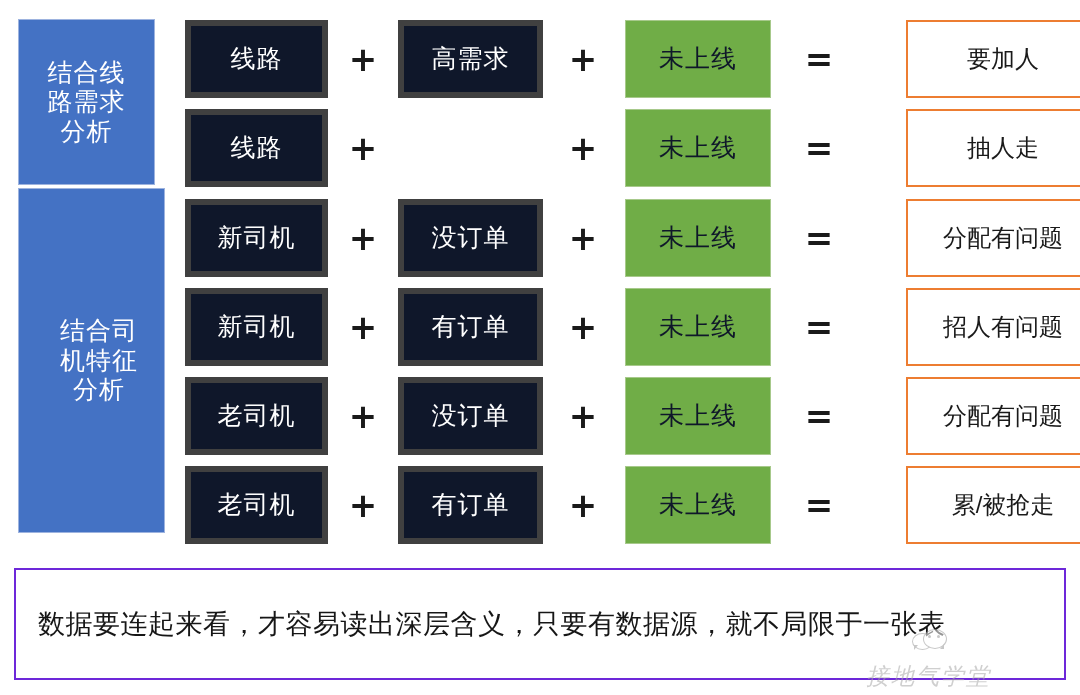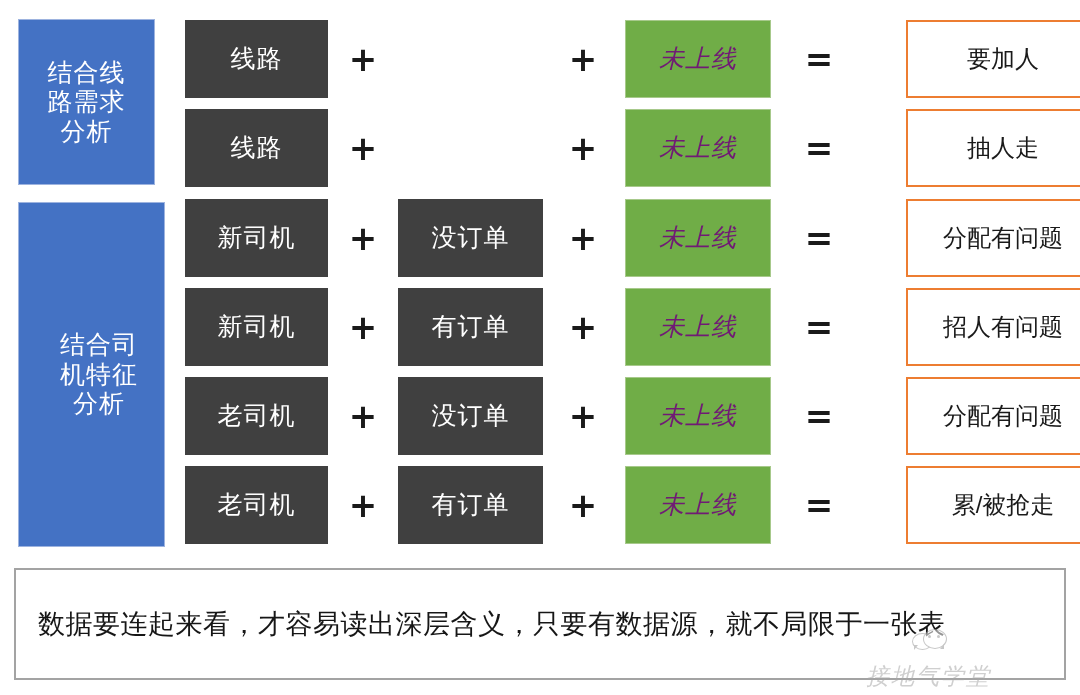--- a/index.html
+++ b/index.html
@@ -36,34 +36,33 @@
   .cat-box {
     background: #4472C4;
     border: 1px solid #9DB3DF;
     color: #ffffff;
     font-size: 25px;
     letter-spacing: 1px;
     white-space: pre-line;
   }
 
   .blue-box {
-    background: #404040;
-    border: 2px solid #404040;
+    background: #0f172a;
+    border: 6px solid #404040;
     color: #ffffff;
     font-size: 25px;
     letter-spacing: 1px;
   }
 
   .green-box {
     background: #70AD47;
     border: 1px solid #A7C98B;
-    color: #701a75;
+    color: #0f172a;
     font-size: 25px;
     letter-spacing: 1px;
-    font-style: italic;
   }
 
   .result-box {
     background: #ffffff;
     border: 2px solid #ED7D31;
     color: #1a1a1a;
     font-size: 24px;
     letter-spacing: 0px;
     margin-left: 48px;
   }
@@ -82,21 +81,21 @@
 
   
   .note-banner {
     position: absolute;
     left: 14px;
     top: 568px;
     width: 1052px;
     height: 112px;
     box-sizing: border-box;
     background: #ffffff;
-    border: 2px solid #a3a3a3;
+    border: 2px solid #6d28d9;
     display: flex;
     align-items: center;
     padding-left: 22px;
     padding-right: 16px;
   }
   .note-text {
     font-size: 27px;
     color: #161616;
     letter-spacing: 0.5px;
     white-space: nowrap;
@@ -169,26 +168,27 @@
 </style>
 </head>
 <body>
 
 <div id="canvas">
 
   <div class="box cat-box" style="left:18px; top:19px; width:137px; height:166px;">结合线
 路需求
 分析</div>
 
-  <div class="box cat-box" style="left:18px; top:202px; width:147px; height:345px;padding-left:15px;">结合司
+  <div class="box cat-box" style="left:18px; top:188px; width:147px; height:345px;padding-left:15px;">结合司
 机特征
 分析</div>
 
   <div class="box blue-box" style="left:185px; top:20px; width:143px; height:78px;">线路</div>
   <div class="op" style="left:340px; top:20px; width:46px; height:78px;">+</div>
+  <div class="box blue-box" style="left:398px; top:20px; width:145px; height:78px;">高需求</div>
   <div class="op" style="left:560px; top:20px; width:46px; height:78px;">+</div>
   <div class="box green-box" style="left:625px; top:20px; width:146px; height:78px;">未上线</div>
   <div class="op" style="left:796px; top:20px; width:46px; height:78px;">=</div>
   <div class="box result-box" style="left:858px; top:20px; width:194px; height:78px;">要加人</div>
 
   <div class="box blue-box" style="left:185px; top:109px; width:143px; height:78px;">线路</div>
   <div class="op" style="left:340px; top:109px; width:46px; height:78px;">+</div>
   <div class="op" style="left:560px; top:109px; width:46px; height:78px;">+</div>
   <div class="box green-box" style="left:625px; top:109px; width:146px; height:78px;">未上线</div>
   <div class="op" style="left:796px; top:109px; width:46px; height:78px;">=</div>

